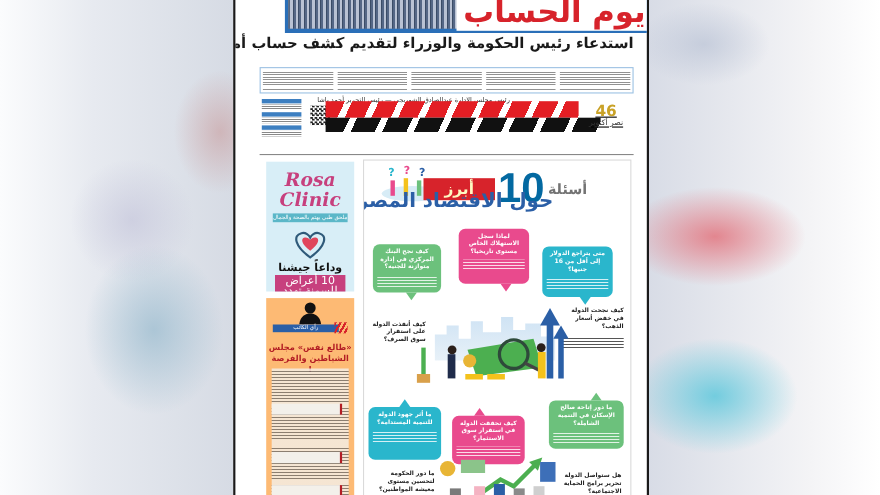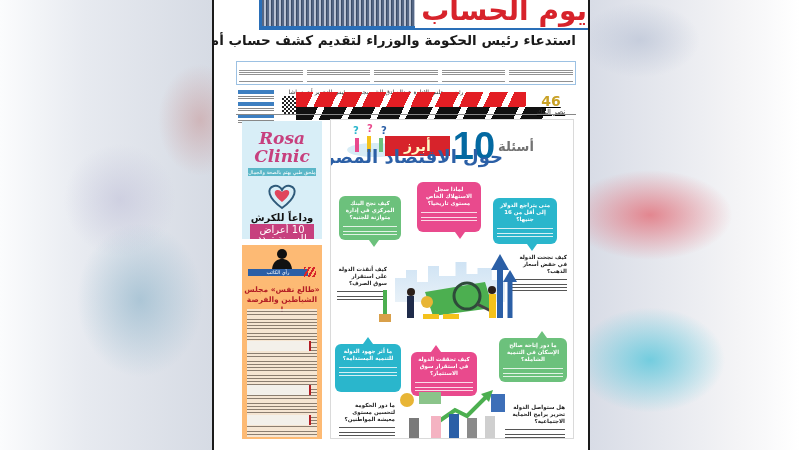--- a/index.html
+++ b/index.html
@@ -98,21 +98,21 @@
   .qr {
     position: absolute; left: 46px; top: 8px; width: 18px; height: 18px;
     background: repeating-conic-gradient(#222 0 25%, #fff 0 50%) 0 0/4px 4px;
   }
   .side-boxes { position: absolute; left: 2px; top: 2px; width: 36px; }
   .side-box { height: 10px; margin-bottom: 2px; }
   .side-box .cap { height: 4px; background: #3d7fc1; }
   .side-box .txt { height: 5px; margin-top: 1px; background: repeating-linear-gradient(#fff 0 1px, #888 1px 2px); }
   
   .body-frame {
-    position: absolute; left: 22px; top: 114px; width: 340px; height: 299px;
+    position: absolute; left: 22px; top: 140px; width: 340px; height: 299px;
     border-top: 1px solid #888;
   }
   .ad {
     position: absolute; left: 6px; top: 6px; width: 80px; height: 118px;
     background: #d8eef7; text-align: center; overflow: hidden;
   }
   .ad-title {
     font-family: "DejaVu Serif", serif; font-style: italic; font-weight: bold;
     color: #c7407e; font-size: 17px; line-height: 18px; margin-top: 8px;
   }
@@ -258,36 +258,36 @@
         </div>
     </div>
     <div class="qr"></div>
     <div class="editor-line">رئيس مجلس الإدارة عبدالصادق الشوربجي — رئيس التحرير أحمد باشا</div>
     <div class="logo-stripes">
       <div class="stripe-red"></div>
       <div class="stripe-black"></div>
     </div>
     <div class="anniv">
       <div class="anniv-num">46</div>
-      <div class="anniv-sub">نصر البنك</div>
+      <div class="anniv-sub">نصر أكتوبر</div>
     </div>
   </div>
 
   <div class="body-frame">
 
     <div class="ad">
       <div class="ad-title">Rosa Clinic</div>
       <div class="ad-tagline">ملحق طبي يهتم بالصحة والجمال</div>
       <div class="ad-heart">
         <svg width="40" height="28" viewBox="0 0 40 28">
           <path d="M20 26 C6 16 4 6 12 4 C16 3 19 6 20 8 C21 6 24 3 28 4 C36 6 34 16 20 26Z" fill="none" stroke="#2f5a7a" stroke-width="2"></path>
           <path d="M20 20 C12 14 11 9 15 8 C17 7.5 19 9 20 10 C21 9 23 7.5 25 8 C29 9 28 14 20 20Z" fill="#e0455b"></path>
         </svg>
       </div>
-      <div class="ad-line1">وداعاً للكرش</div>
+      <div class="ad-line1">وداعاً جيشنا</div>
       <div class="ad-line2">10 أعراض للسمنة تهدد صحتك</div>
     </div>
 
     <div class="column-box">
       <div class="col-photo">
         <svg width="24" height="22" viewBox="0 0 24 22">
           <circle cx="12" cy="7" r="5" fill="#111"></circle>
           <path d="M2 22 C3 14 8 12 12 12 C16 12 21 14 22 22Z" fill="#111"></path>
         </svg>
       </div>

